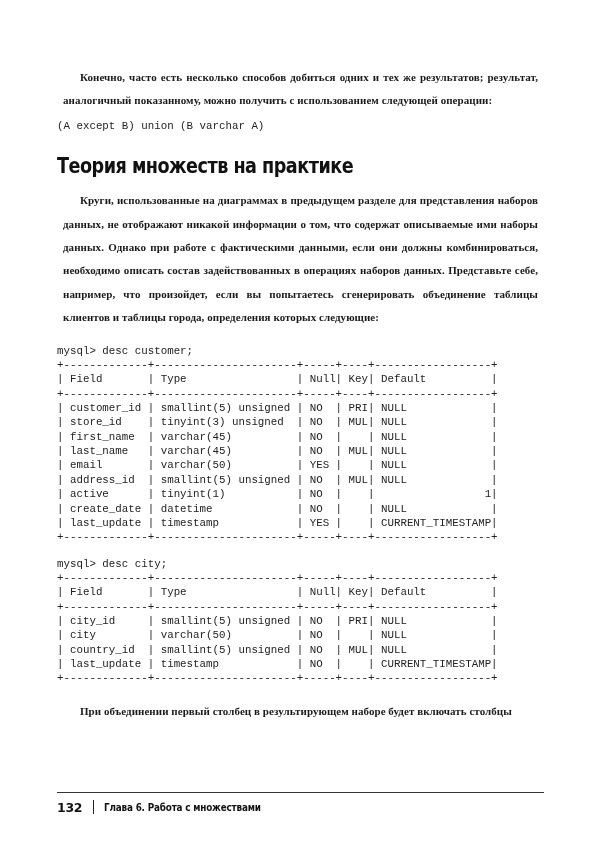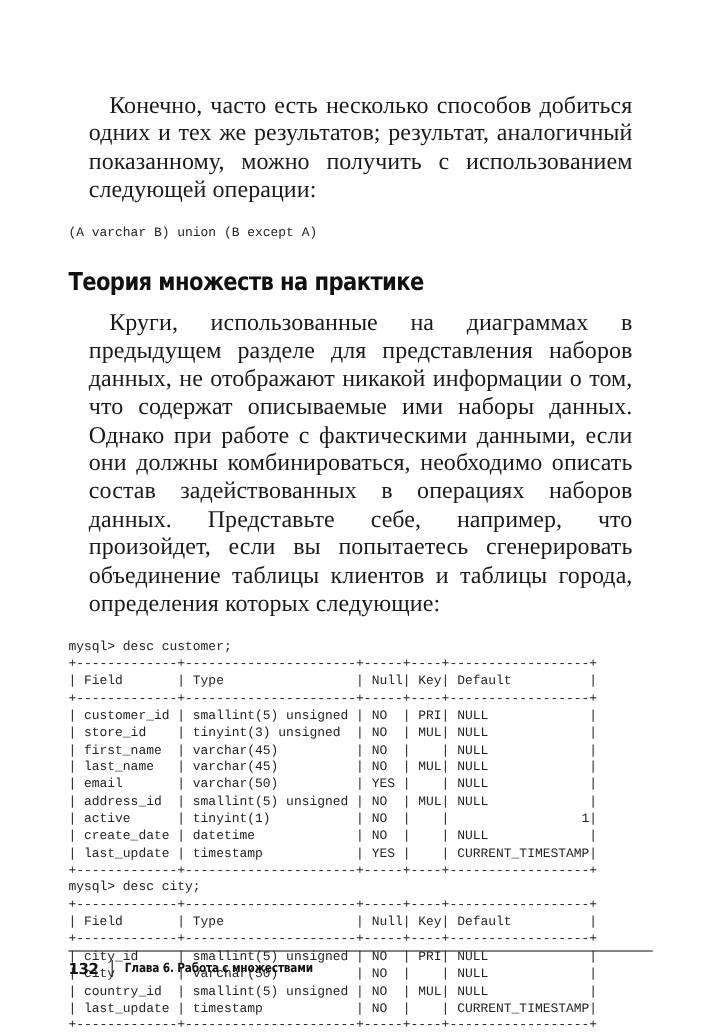--- a/index.html
+++ b/index.html
@@ -16,26 +16,27 @@
       font-family: "DejaVu Serif", "Liberation Serif", serif;
     }
     .page {
       position: absolute;
       left: 57px;
       top: 60px;
       width: 487px;
     }
     .para {
       font-family: "Liberation Serif", "DejaVu Serif", serif;
-      font-size: 20px;
+      font-size: 11px;
       line-height: 23.4px;
       text-align: justify;
       text-indent: 17px;
-      margin: 17px;
+      margin: 6px;
       letter-spacing: 0.05px;
+      font-weight: bold;
     }
     .code-line {
       font-family: "Liberation Mono", "DejaVu Sans Mono", monospace;
       font-size: 10.8px;
       line-height: 14.4px;
       white-space: pre;
       margin: 0;
       color: #222;
     }
     .heading {
@@ -97,21 +98,21 @@
       letter-spacing: -0.2px;
     }
   </style>
 </head>
 <body>
 
 <div class="page">
 
   <p class="para">Конечно, часто есть несколько способов добиться одних и тех же результатов; результат, аналогичный показанному, можно получить с использованием следующей операции:</p>
 
-  <p class="code-line" style="margin-top:6px;">(A varchar B) union (B except A)</p>
+  <p class="code-line" style="margin-top:6px;">(A except B) union (B varchar A)</p>
 
 
   <h2 class="heading" style="margin-top:18px; height:30px; line-height:30px;">Теория множеств на практике</h2>
 
   <p class="para" style="margin-top:8px;">Круги, использованные на диаграммах в предыдущем разделе для представления наборов данных, не отображают никакой информации о том, что содержат описываемые ими наборы данных. Однако при работе с фактическими данными, если они должны комбинироваться, необходимо описать состав задействованных в операциях наборов данных. Представьте себе, например, что произойдет, если вы попытаетесь сгенерировать объединение таблицы клиентов и таблицы города, определения которых следующие:</p>
 
   <div style="margin-top:14px;">
     <p class="code-line">mysql&gt; desc customer;</p>
     <pre class="table-block" id="customer-table">+-------------+----------------------+-----+----+------------------+
 | Field       | Type                 | Null| Key| Default          |
@@ -121,21 +122,21 @@
 | first_name  | varchar(45)          | NO  |    | NULL             |
 | last_name   | varchar(45)          | NO  | MUL| NULL             |
 | email       | varchar(50)          | YES |    | NULL             |
 | address_id  | smallint(5) unsigned | NO  | MUL| NULL             |
 | active      | tinyint(1)           | NO  |    |                 1|
 | create_date | datetime             | NO  |    | NULL             |
 | last_update | timestamp            | YES |    | CURRENT_TIMESTAMP|
 +-------------+----------------------+-----+----+------------------+</pre>
   </div>
 
-  <div style="margin-top:0;">
+  <div style="margin-top:12px;">
     <p class="code-line">mysql&gt; desc city;</p>
     <pre class="table-block" id="city-table">+-------------+----------------------+-----+----+------------------+
 | Field       | Type                 | Null| Key| Default          |
 +-------------+----------------------+-----+----+------------------+
 | city_id     | smallint(5) unsigned | NO  | PRI| NULL             |
 | city        | varchar(50)          | NO  |    | NULL             |
 | country_id  | smallint(5) unsigned | NO  | MUL| NULL             |
 | last_update | timestamp            | NO  |    | CURRENT_TIMESTAMP|
 +-------------+----------------------+-----+----+------------------+</pre>
   </div>

